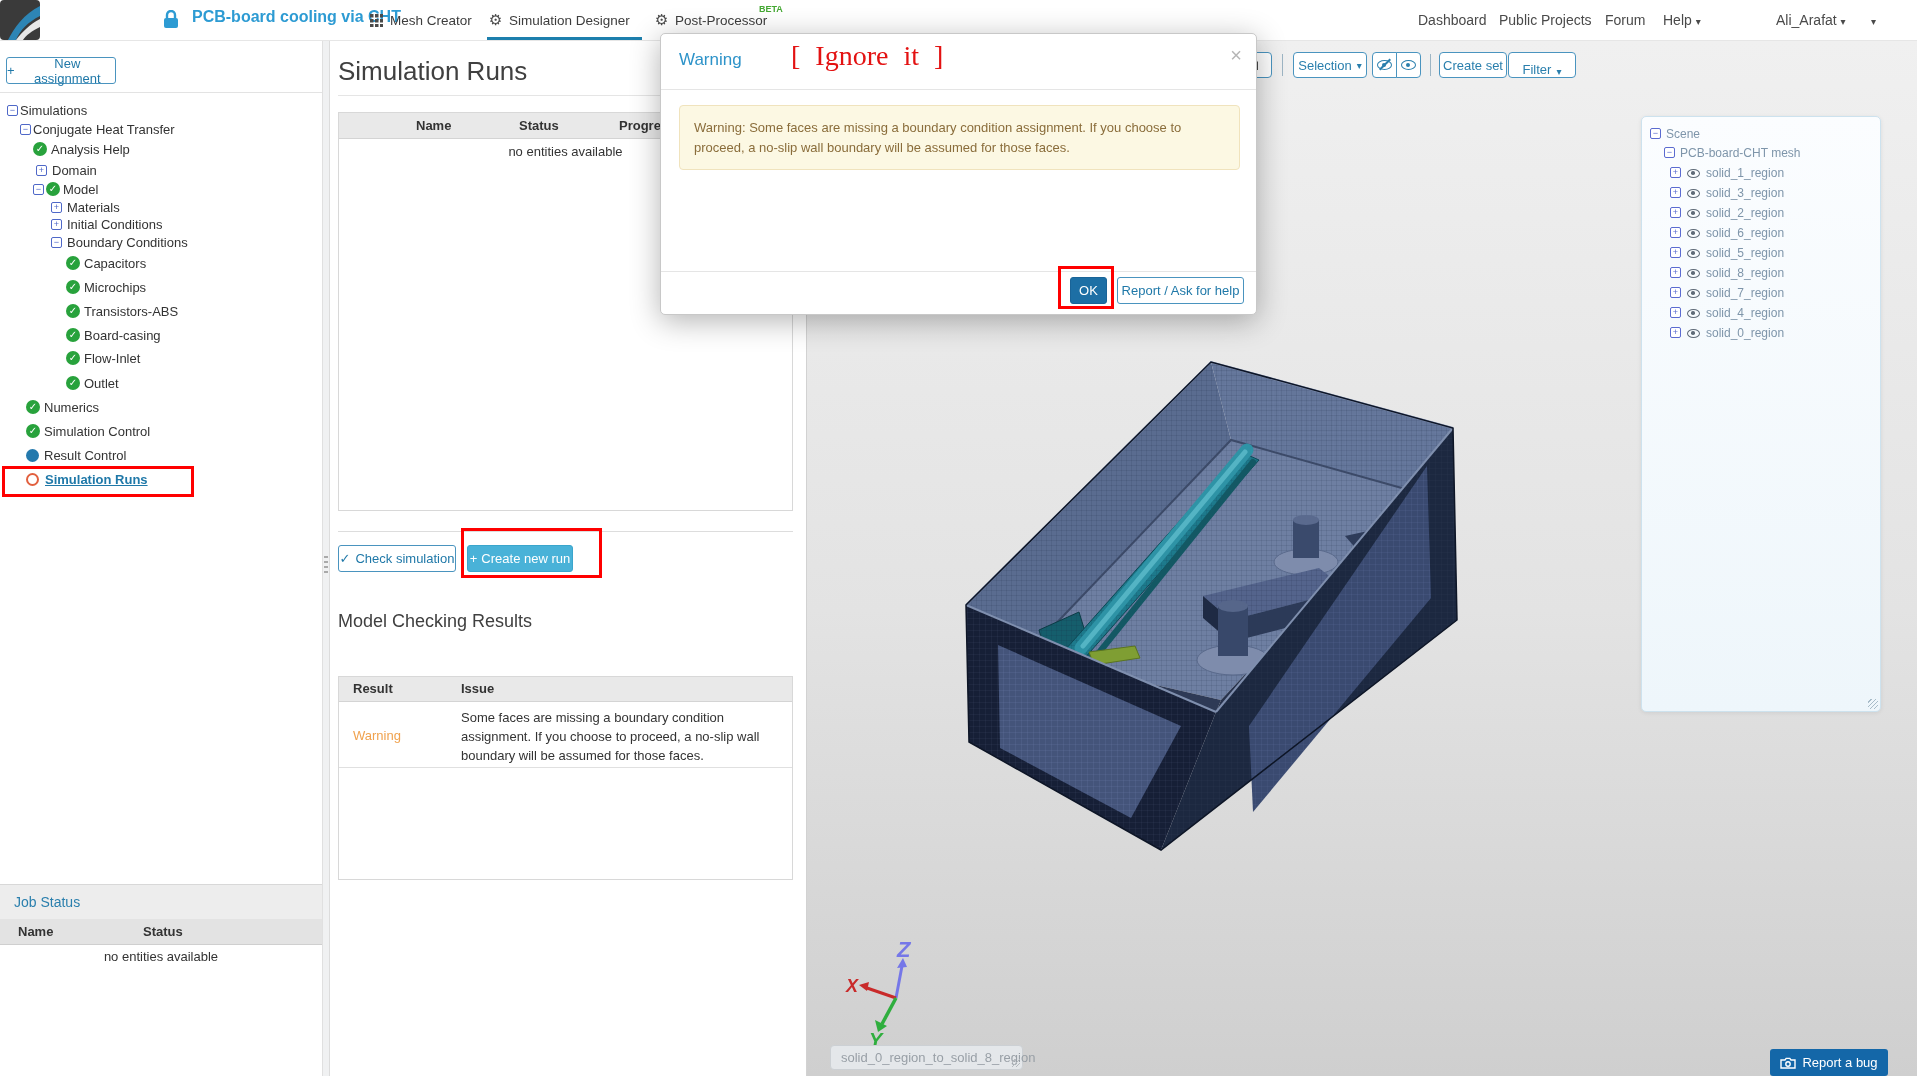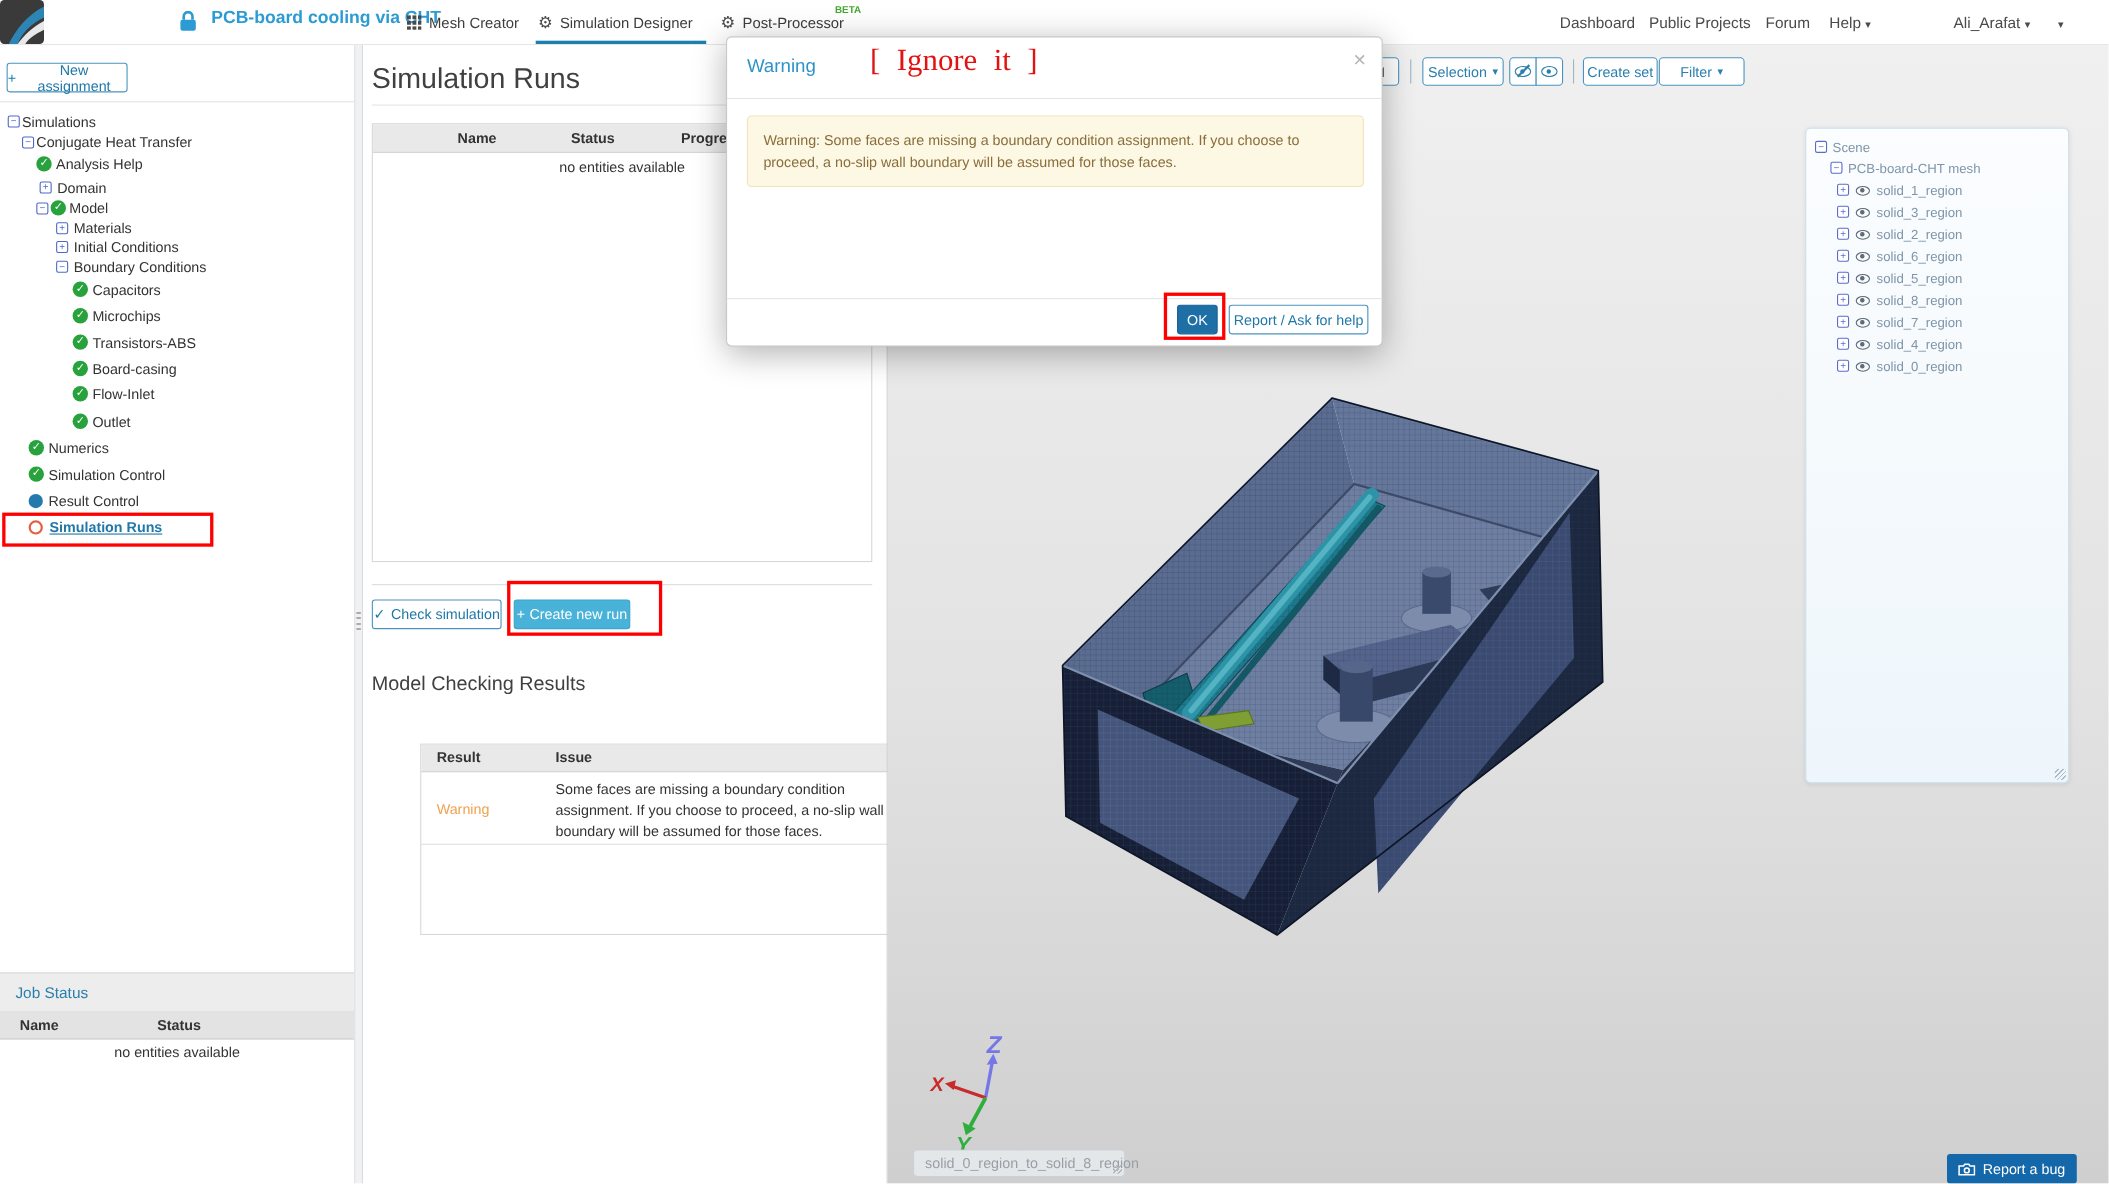--- a/index.html
+++ b/index.html
@@ -51,21 +51,21 @@
   .mid-hr { position:absolute; left:8px; top:54px; width:455px; height:1px; background:#e5e5e5; }
   .tbl { position:absolute; left:8px; border:1px solid #d8d8d8; background:#fff; }
   .tbl-hd { position:absolute; left:0; top:0; width:100%; background:#e9e9e9; border-bottom:1px solid #d4d4d4; font-size:13px; font-weight:bold; color:#333; }
   .runs-tbl { top:71px; width:455px; height:399px; }
   .runs-tbl .tbl-hd { height:26px; }
   .empty-row { position:absolute; left:0; top:31px; width:100%; text-align:center; font-size:13px; color:#333; }
   .mid-div2 { position:absolute; left:8px; top:490px; width:455px; height:1px; background:#ddd; }
   .btn-check { position:absolute; left:8px; top:504px; width:118px; height:27px; }
   .btn-create { position:absolute; left:137px; top:504px; width:106px; height:27px; display:inline-flex; align-items:center; justify-content:center; gap:4px; background:#49b2d8; border:1px solid #3aa5cc; border-radius:3px; color:#fff; font-size:13px; cursor:pointer; }
   .mc-title { position:absolute; left:8px; top:570px; font-size:18px; color:#404040; }
-  .mc-tbl { top:635px; width:455px; height:174px;margin-left:44px; }
+  .mc-tbl { top:635px; width:455px; height:204px; }
   .mc-tbl .tbl-hd { height:25px; }
   .mc-row { position:absolute; left:0; top:25px; width:100%; height:66px; border-bottom:1px solid #e0e0e0; }
   .mc-result { position:absolute; left:14px; top:26px; font-size:13px; color:#f0a24e; }
   .mc-issue { position:absolute; left:122px; top:7px; width:330px; font-size:13px; line-height:1.45; color:#333; }
 
   
   .viewer { position:absolute; left:806px; top:41px; width:1111px; height:1035px; background:linear-gradient(180deg,#f0f0f0 0%,#e3e3e3 55%,#cfcfcf 100%); border-left:1px solid #d2d2d2; }
   .vbtn { position:absolute; top:11px; height:26px; display:inline-flex; align-items:center; justify-content:center; gap:5px; background:#fff; border:1px solid #4a94bf; border-radius:4px; color:#2a7fad; font-size:13px; cursor:pointer; }
   .vsep { position:absolute; top:13px; width:1px; height:22px; background:#9db5c4; }
   .beye { position:relative; width:15px; height:10px; border:1.5px solid #2a7fad; border-radius:50%; }
@@ -297,21 +297,21 @@
   <div class="vbtn" style="left:565px;width:25px;border-radius:4px 0 0 4px;">
     <span class="beye off"></span>
   </div>
   <div class="vbtn" style="left:589px;width:25px;border-radius:0 4px 4px 0;">
     <span class="beye"></span>
   </div>
   <div class="vsep" style="left:623px;"></div>
   <div class="vbtn" style="left:632px;width:68px;">
     <span>Create set</span>
   </div>
-  <div class="vbtn" style="left:701px;width:78px;">
+  <div class="vbtn" style="left:701px;width:68px;align-items:flex-end;">
     <span>Filter</span>
     <span class="caret" style="color:#2a7fad;">▾</span>
   </div>
 
   <svg style="position:absolute;left:94px;top:289px;" width="600" height="560" viewBox="900 330 1500 1400">
     <defs>
       <pattern id="gridL" width="5" height="5" patternUnits="userSpaceOnUse">
         <path d="M5 0H0V5" fill="none" stroke="rgba(18,28,52,0.35)" stroke-width="0.6"></path>
       </pattern>
       <pattern id="gridD" width="6" height="6" patternUnits="userSpaceOnUse">

